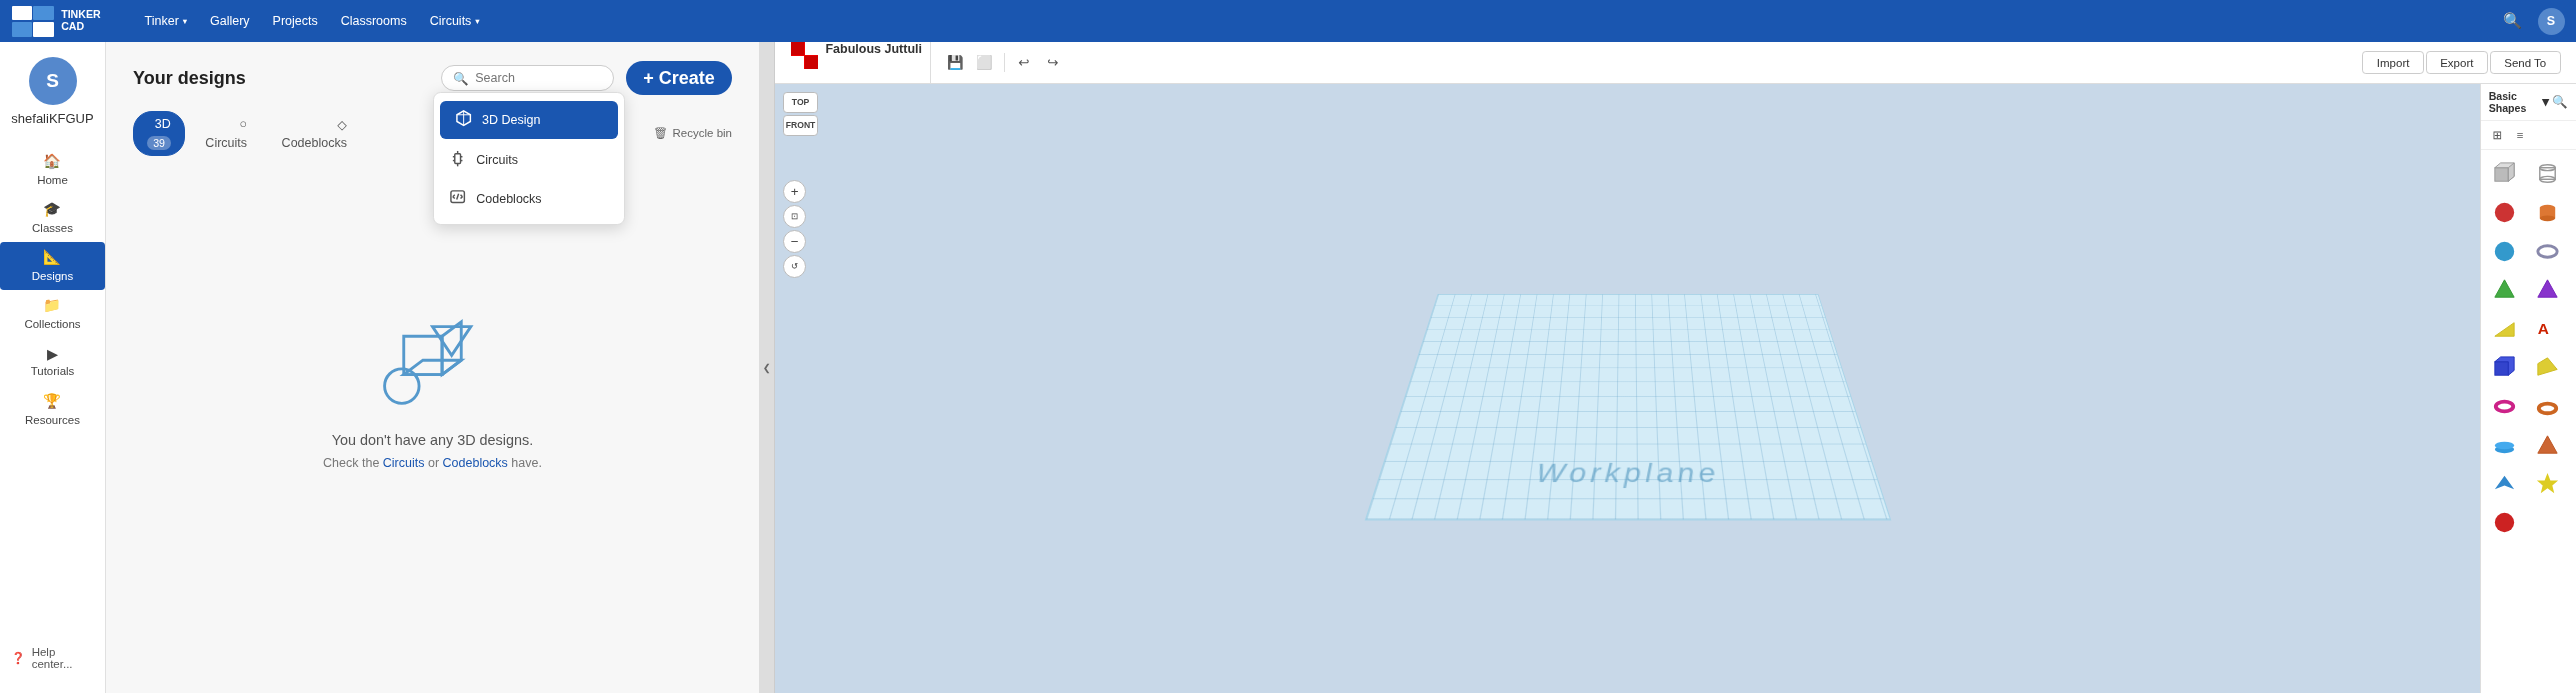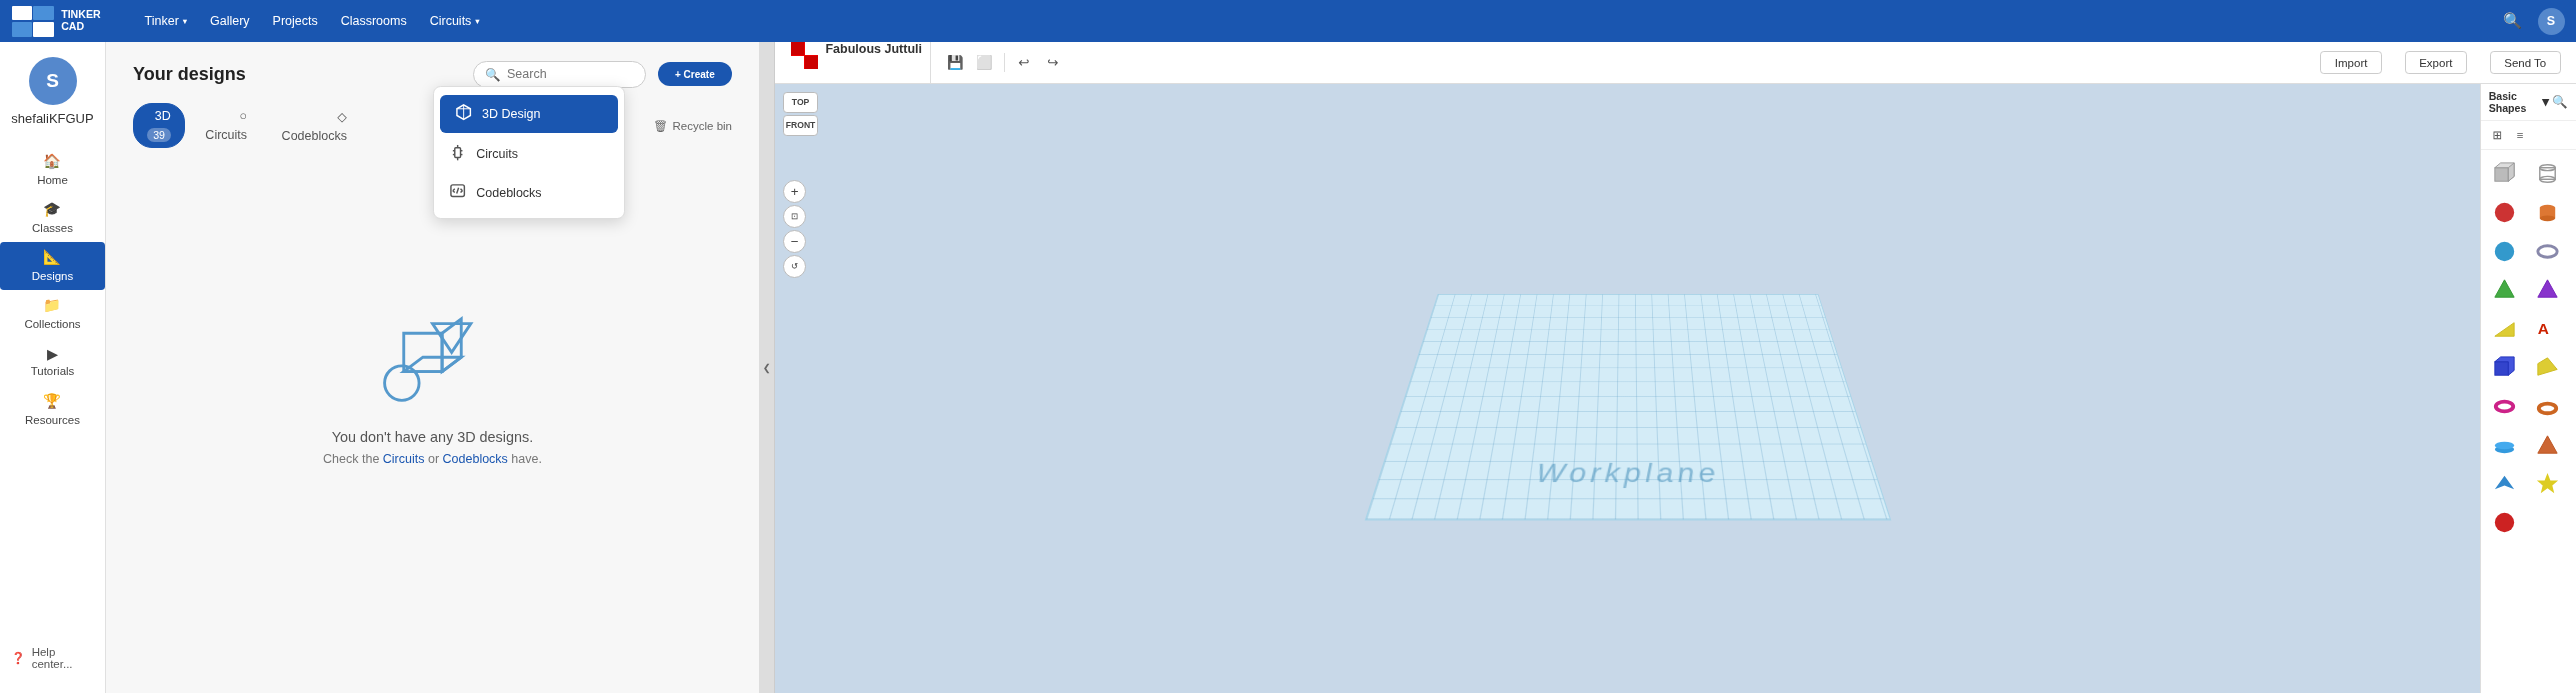--- a/index.html
+++ b/index.html
@@ -195,21 +195,21 @@
       background: transparent;
       width: 100%;
     }
     .search-icon { color: #888; font-size: 12.5px; }
     .create-btn {
       background: #1a56b0;
       color: white;
       border: none;
       border-radius: 19px;
       padding: 6.7px 17.3px;
-      font-size: 10px;
+      font-size: 18px;
       font-weight: 600;
       cursor: pointer;
       display: flex;
       align-items: center;
       gap: 5.8px;
       text-align: center;
     }
 
     .tabs-row {
       display: flex;
@@ -276,21 +276,21 @@
 
     
     .dropdown-overlay {
       position: absolute;
       top: 0; left: 0; right: 0; bottom: 0;
       z-index: 10;
       pointer-events: none;
     }
     .dropdown-menu {
       position: absolute;
-      top: 44px;
+      top: 50px;
       right: 134px;
       background: white;
       border: 1px solid #ddd;
       border-radius: 7.7px;
       box-shadow: 0 3.8px 15.4px rgba(0,0,0,0.15);
       width: 192px;
       padding: 5.8px 0;
       pointer-events: all;
     }
     .dropdown-item {
@@ -361,21 +361,21 @@
       cursor: pointer;
       color: #555;
       font-size: 13.4px;
       border: none;
       background: transparent;
     }
     .editor-tool-sep { width: 1px; height: 19px; background: #ddd; margin: 0 3.8px; }
     .editor-top-right {
       display: flex;
       align-items: center;
-      gap: 23px;
+      gap: 2px;
       padding-right: 7.7px;
     }
     .editor-action-btn {
       padding: 4.8px 13.4px;
       border: 1px solid #ccc;
       border-radius: 3.8px;
       background: white;
       font-size: 11.5px;
       cursor: pointer;
       color: #333;

